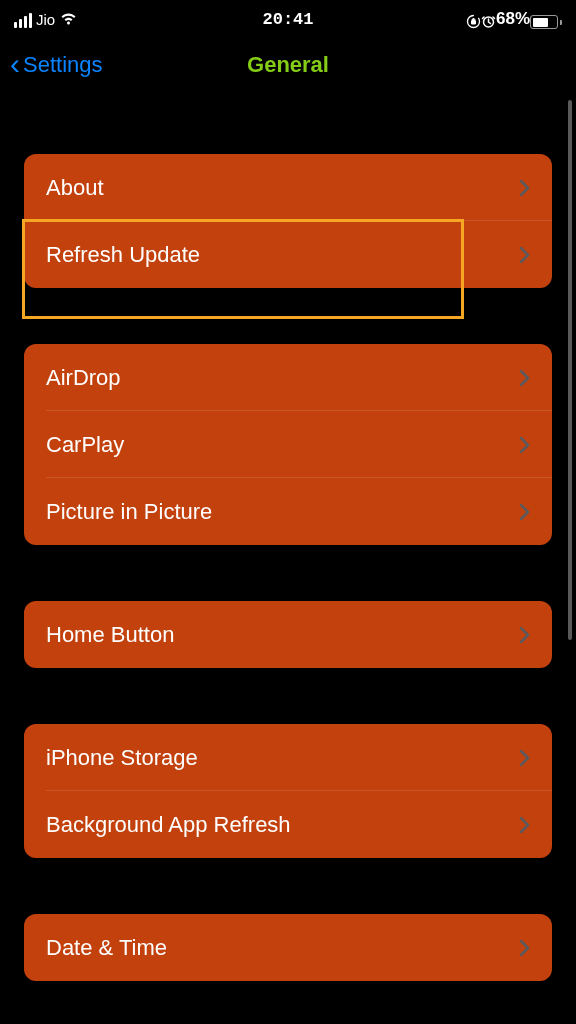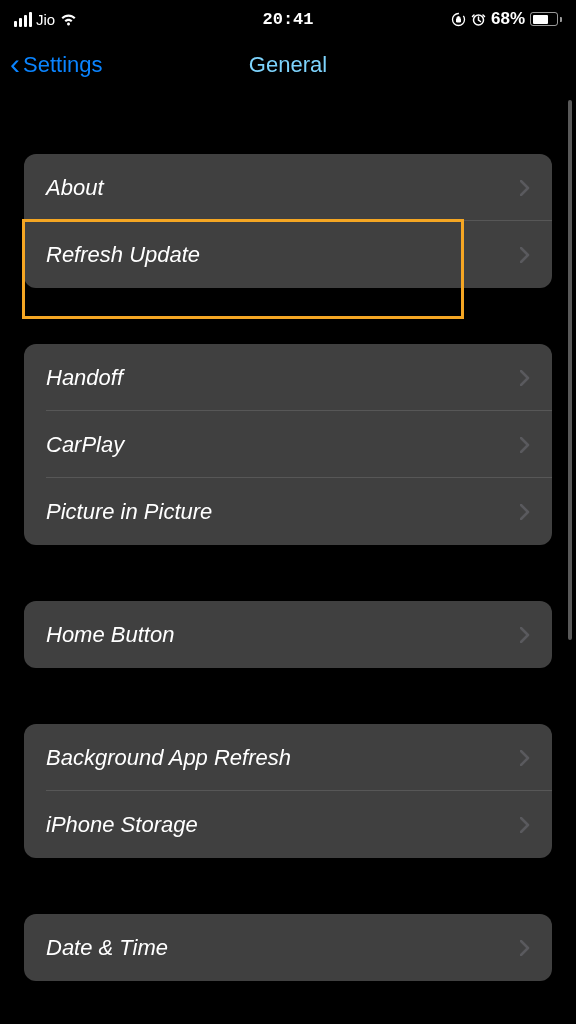--- a/index.html
+++ b/index.html
@@ -21,34 +21,32 @@
       height: 38px;
       display: flex;
       align-items: center;
       justify-content: space-between;
       padding: 0 14px;
       font-size: 17px;
       font-weight: 600;
     }
     .status-left {
       display: flex;
-      align-items: center;
       gap: 4px;
     }
     .status-center {
       position: absolute;
       left: 50%;
       transform: translateX(-50%);
       font-weight: 600;
       font-family: Liberation Mono, monospace;
     }
     .status-right {
       display: flex;
-      align-items: center;
-      gap: 5px;
+      align-items: flex-end;
     }
     .signal-bars {
       display: flex;
       align-items: flex-end;
       gap: 2px;
     }
     .signal-bars span {
       width: 3px;
       background: #fff;
       border-radius: 1px;
@@ -104,34 +102,33 @@
       font-size: 30px;
       font-weight: 400;
       line-height: 1;
       margin-top: -2px;
     }
     .nav-title {
       position: absolute;
       left: 50%;
       transform: translateX(-50%);
       font-size: 22px;
-      font-weight: 400;
-      color: #7dd3fc;
+      font-weight: 700;
+      color: #84cc16;
     }
     .content {
       padding: 62px 24px 0 24px;
       height: calc(1024px - 92px);
       overflow-y: auto;
     }
     .section {
-      background: #404040;
+      background: #c2410c;
       border-radius: 12px;
       margin-bottom: 56px;
       overflow: visible;
-      font-style: italic;
     }
     .section:last-child {
       margin-bottom: 0;
     }
     .row {
       display: flex;
       align-items: center;
       justify-content: space-between;
       padding: 0 22px;
       height: 67px;
@@ -252,21 +249,21 @@
       <span class="chevron">
         <svg width="10" height="16" viewBox="0 0 10 16">
             <path d="M1 1L8 8L1 15" stroke="#5a5a5e" stroke-width="2.5" fill="none" stroke-linecap="round" stroke-linejoin="round"></path>
           </svg>
       </span>
     </div>
   </div>
 
   <div class="section">
     <div class="row">
-      <span class="row-label">Handoff</span>
+      <span class="row-label">AirDrop</span>
       <span class="chevron">
         <svg width="10" height="16" viewBox="0 0 10 16">
             <path d="M1 1L8 8L1 15" stroke="#5a5a5e" stroke-width="2.5" fill="none" stroke-linecap="round" stroke-linejoin="round"></path>
           </svg>
       </span>
     </div>
     <div class="row">
       <span class="row-label">CarPlay</span>
       <span class="chevron">
         <svg width="10" height="16" viewBox="0 0 10 16">
@@ -290,35 +287,35 @@
       <span class="chevron">
         <svg width="10" height="16" viewBox="0 0 10 16">
             <path d="M1 1L8 8L1 15" stroke="#5a5a5e" stroke-width="2.5" fill="none" stroke-linecap="round" stroke-linejoin="round"></path>
           </svg>
       </span>
     </div>
   </div>
 
   <div class="section">
     <div class="row">
+      <span class="row-label">iPhone Storage</span>
+      <span class="chevron">
+        <svg width="10" height="16" viewBox="0 0 10 16">
+            <path d="M1 1L8 8L1 15" stroke="#5a5a5e" stroke-width="2.5" fill="none" stroke-linecap="round" stroke-linejoin="round"></path>
+          </svg>
+      </span>
+    </div>
+    <div class="row">
       <span class="row-label">Background App Refresh</span>
       <span class="chevron">
         <svg width="10" height="16" viewBox="0 0 10 16">
             <path d="M1 1L8 8L1 15" stroke="#5a5a5e" stroke-width="2.5" fill="none" stroke-linecap="round" stroke-linejoin="round"></path>
           </svg>
       </span>
     </div>
-    <div class="row">
-      <span class="row-label">iPhone Storage</span>
-      <span class="chevron">
-        <svg width="10" height="16" viewBox="0 0 10 16">
-            <path d="M1 1L8 8L1 15" stroke="#5a5a5e" stroke-width="2.5" fill="none" stroke-linecap="round" stroke-linejoin="round"></path>
-          </svg>
-      </span>
-    </div>
   </div>
 
   <div class="section">
     <div class="row">
       <span class="row-label">Date &amp; Time</span>
       <span class="chevron">
         <svg width="10" height="16" viewBox="0 0 10 16">
             <path d="M1 1L8 8L1 15" stroke="#5a5a5e" stroke-width="2.5" fill="none" stroke-linecap="round" stroke-linejoin="round"></path>
           </svg>
       </span>

